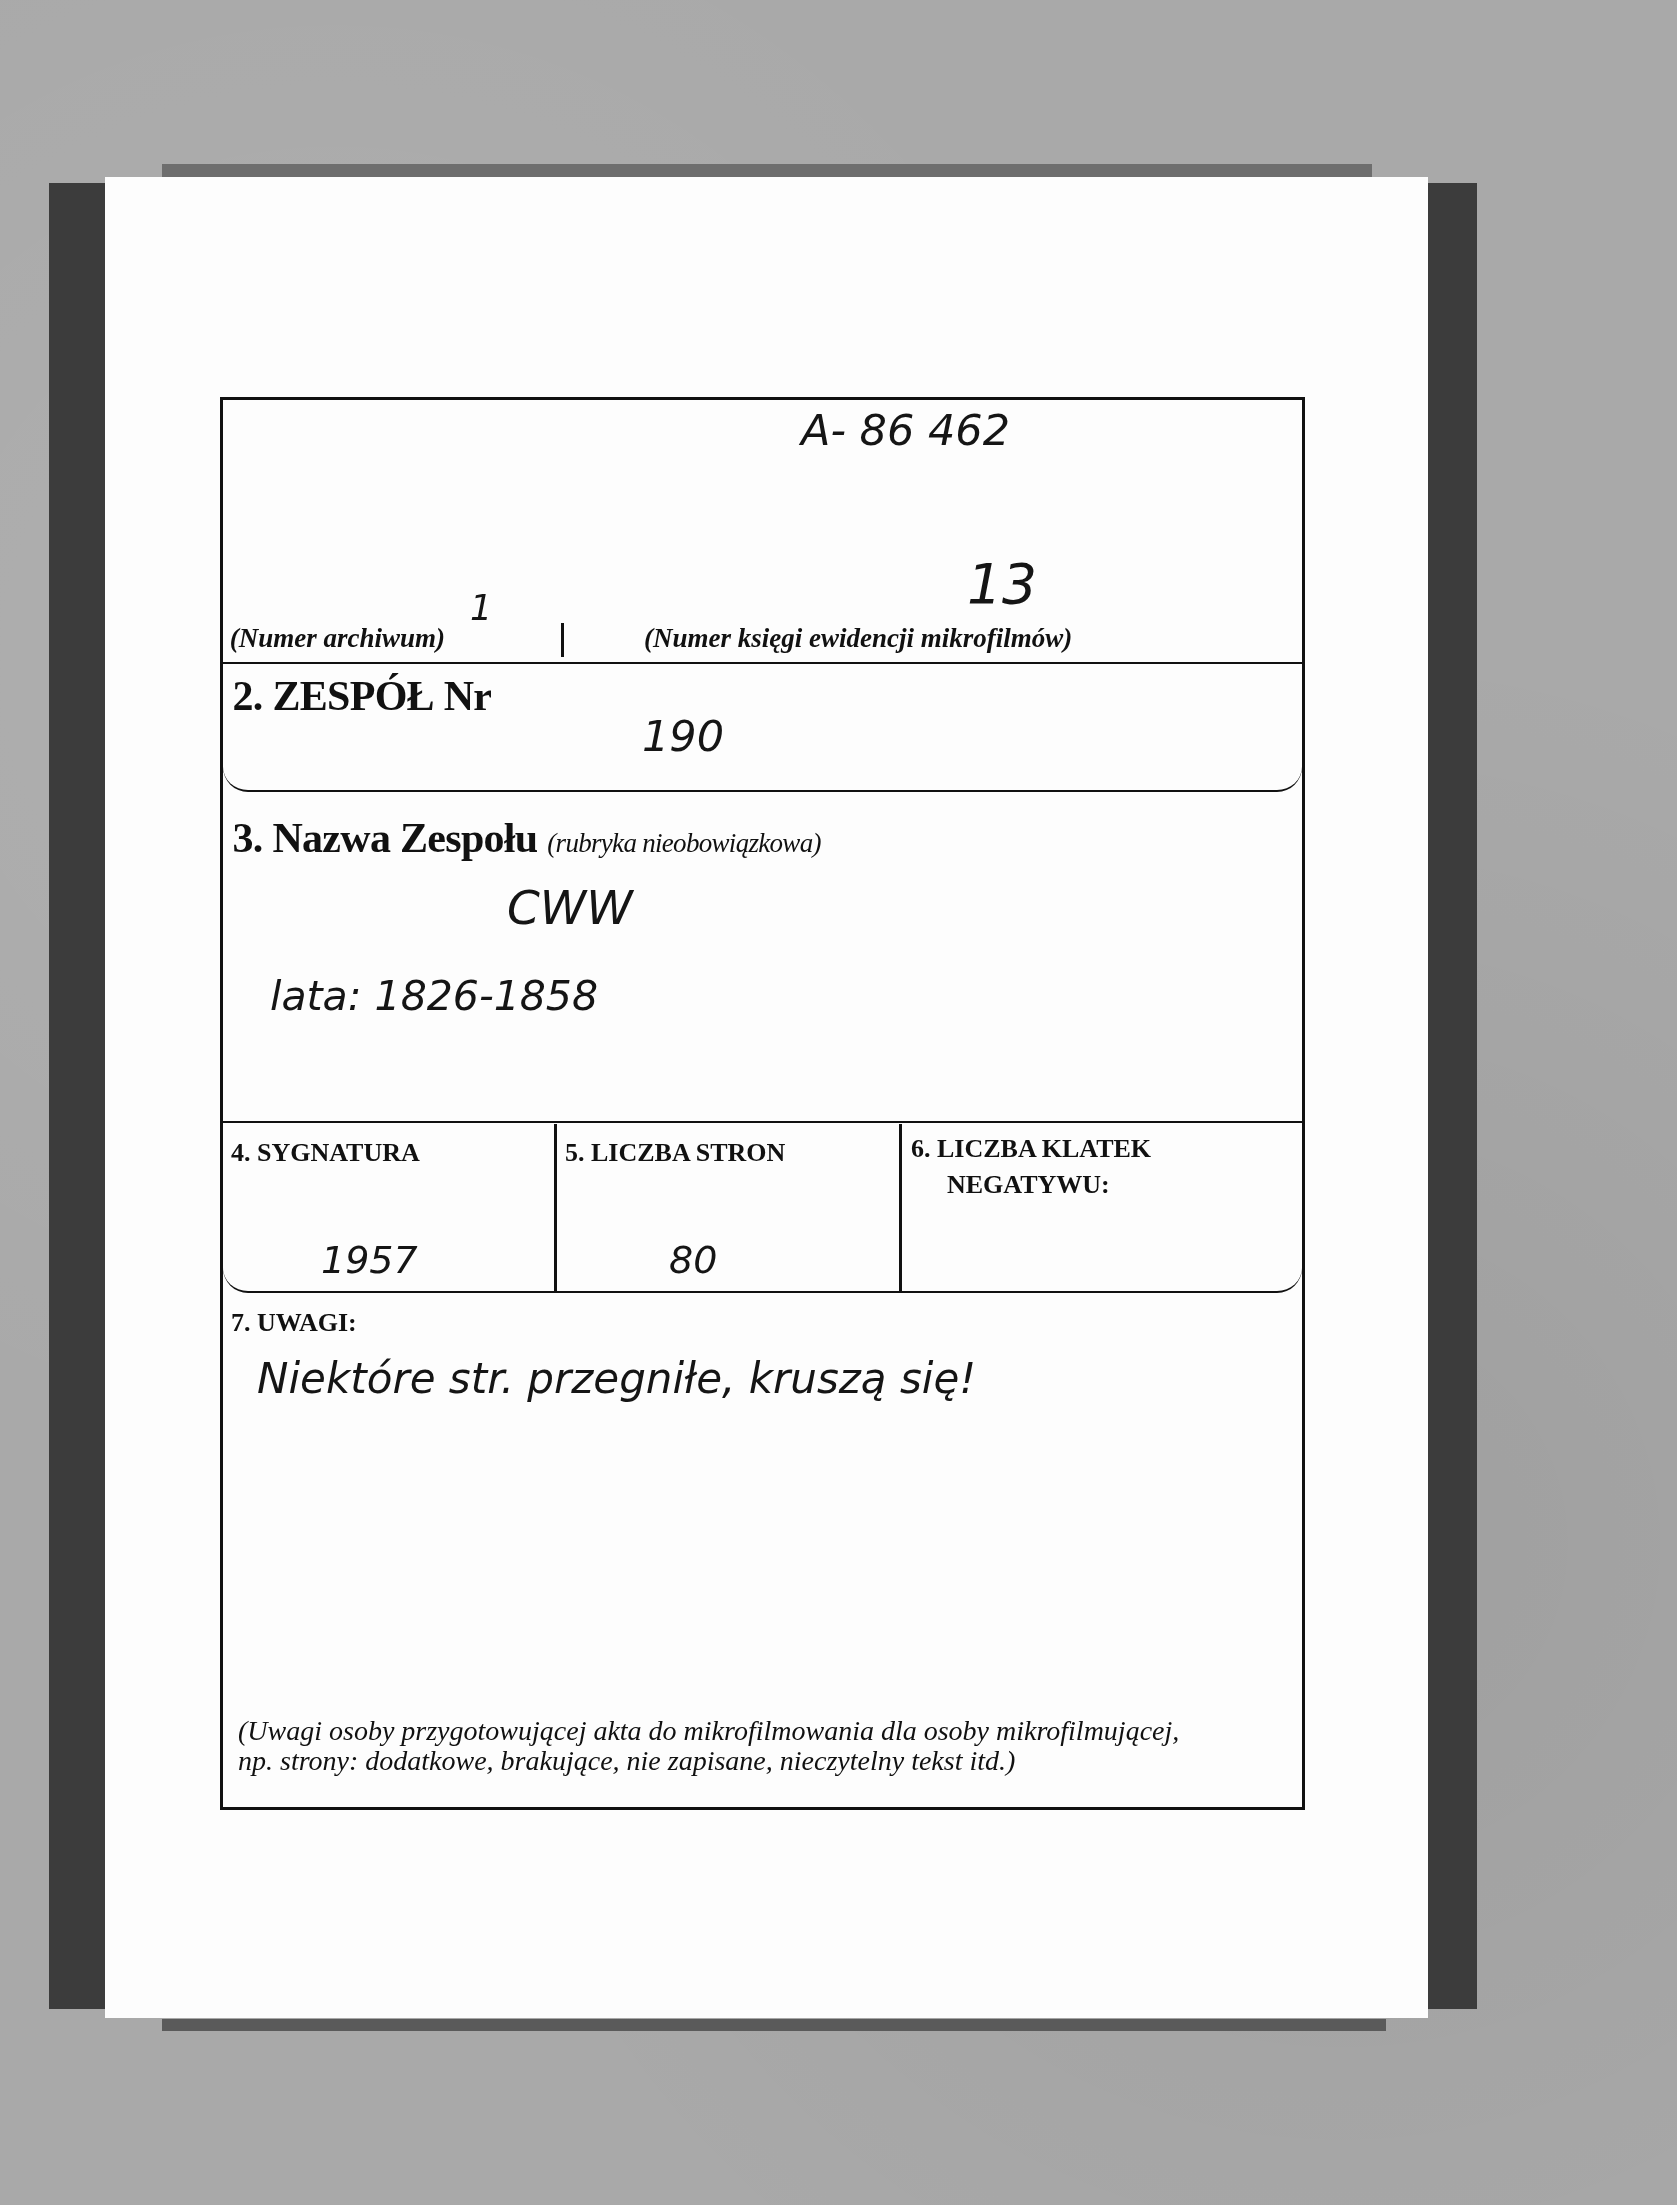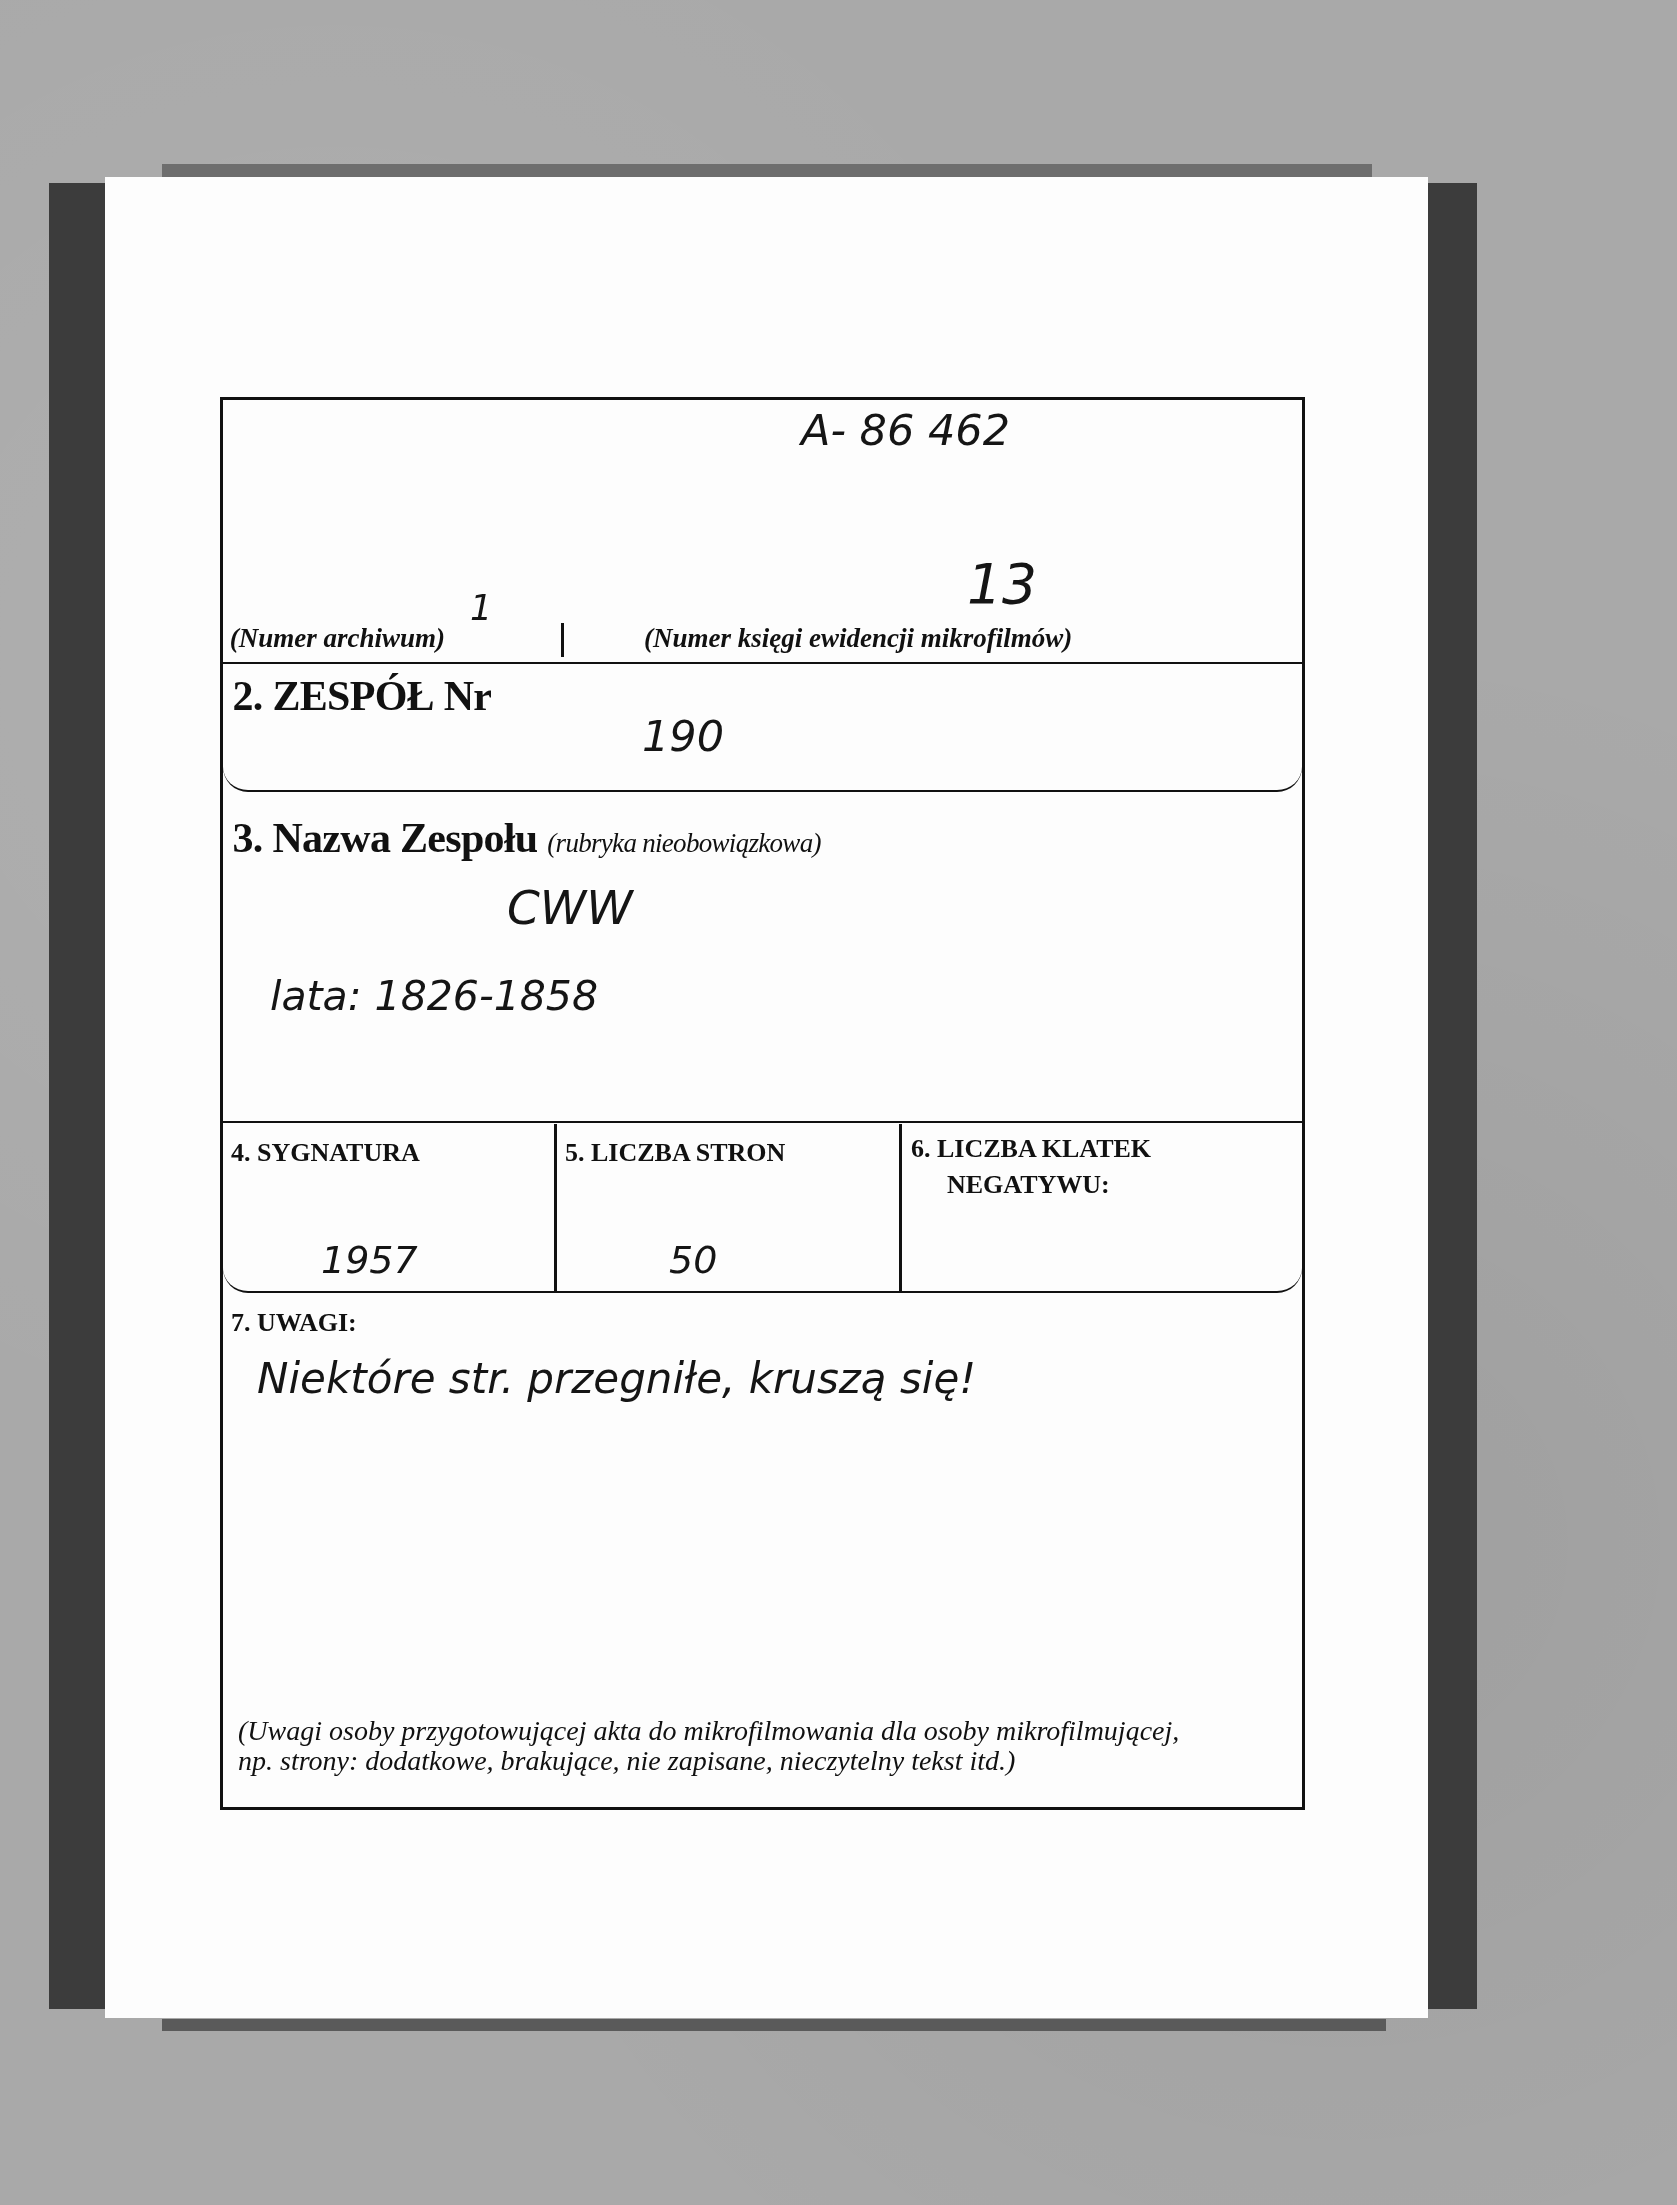--- a/index.html
+++ b/index.html
@@ -75,21 +75,21 @@
     <div class="hand" style="left:284px; top:88px; font-size:47px;">CWW</div>
     <div class="hand" style="left:47px; top:180px; font-size:41px;">lata: 1826-1858</div>
   </div>
 
   <div class="row r4">
     <div class="col-div" style="left:331px;"></div>
     <div class="col-div" style="left:676px;"></div>
     <div class="label-sm" style="left:8px; top:13.5px;">4. SYGNATURA</div>
     <div class="hand" style="left:98px; top:114px; font-size:38px;">1957</div>
     <div class="label-sm" style="left:342px; top:13.5px;">5. LICZBA STRON</div>
-    <div class="hand" style="left:446px; top:114px; font-size:38px;">50</div>
+    <div class="hand" style="left:446px; top:114px; font-size:38px;">80</div>
     <div class="label-sm" style="left:688px; top:10px;">6. LICZBA KLATEK</div>
     <div class="label-sm" style="left:724px; top:46px;">NEGATYWU:</div>
   </div>
 
   <div class="row r5">
     <div class="label-sm" style="left:8px; top:15px;">7. UWAGI:</div>
     <div class="hand" style="left:34px; top:61px; font-size:42px;">Niektóre str. przegniłe, kruszą się!</div>
     <div class="note">
       <div>(Uwagi osoby przygotowującej akta do mikrofilmowania dla osoby mikrofilmującej,</div>
       <div>np. strony: dodatkowe, brakujące, nie zapisane, nieczytelny tekst itd.)</div>

